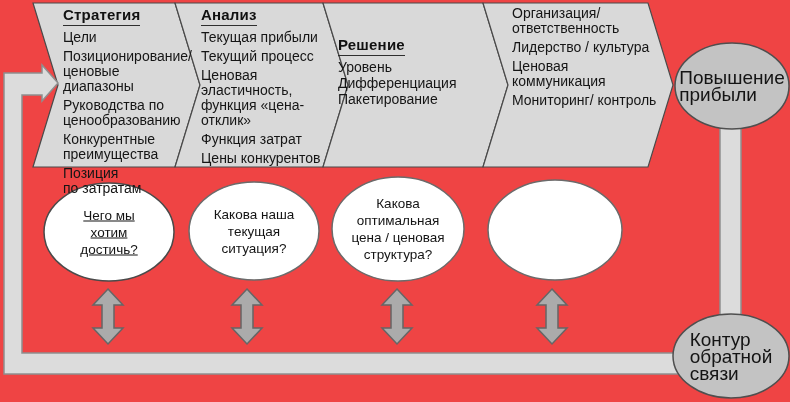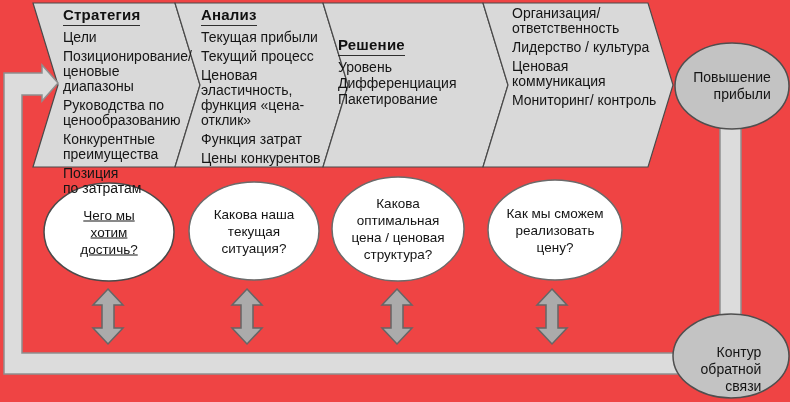--- a/index.html
+++ b/index.html
@@ -33,26 +33,26 @@
     position:absolute; z-index:2; text-align:center;
     font-size:13.5px; line-height:17px; white-space:pre-line; color:#141414;
     transform:translate(-50%,-50%);
   }
   .q1 { left:109px; top:232px;text-decoration:underline; }
   .q2 { left:254px; top:231px; }
   .q3 { left:398px; top:229px; }
   .q4 { left:555px; top:230px; }
 
   .bubble-text {
-    position:absolute; z-index:2; text-align:right;
-    font-size:14px; line-height:17px; white-space:pre-line; color:#141414;
+    position:absolute; z-index:2; text-align:left;
+    font-size:19px; line-height:17px; white-space:pre-line; color:#141414;
     transform:translate(-50%,-50%);
   }
   .outcome { left:732px; top:86px; }
-  .loop    { left:731px; top:369px; }
+  .loop    { left:731px; top:356px; }
 </style>
 </head>
 <body>
 
 <div class="canvas">
 
   <svg class="bg" width="790" height="402" viewBox="0 0 790 402">
 
     <polygon points="33,3 175,3 200,85 175,167 33,167 58,85" fill="#d9d9d9" stroke="#4a4a4a" stroke-width="1.2"></polygon>
     <polygon points="175,3 323,3 348,85 323,167 175,167 200,85" fill="#d9d9d9" stroke="#4a4a4a" stroke-width="1.2"></polygon>
@@ -121,23 +121,20 @@
   <div class="q-text q1">Чего мы
 хотим
 достичь?</div>
   <div class="q-text q2">Какова наша
 текущая
 ситуация?</div>
   <div class="q-text q3">Какова
 оптимальная
 цена / ценовая
 структура?</div>
-  <div class="q-text q4">Как мы сможем
-реализовать
-цену?</div>
 
   <div class="bubble-text outcome">Повышение
 прибыли</div>
   <div class="bubble-text loop">Контур
 обратной
 связи</div>
 
 </div>
 
 </body></html>

